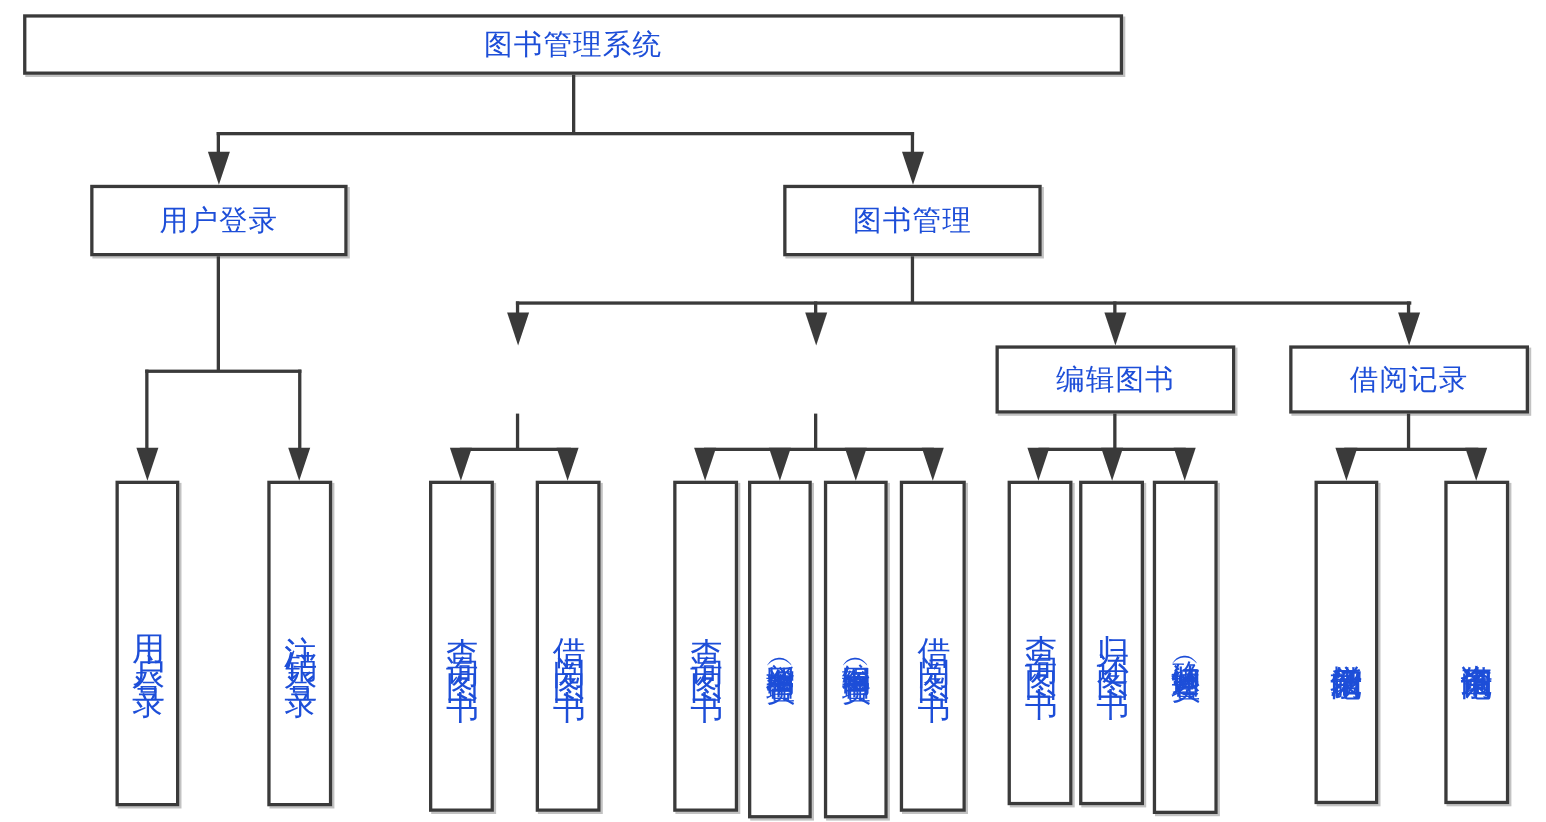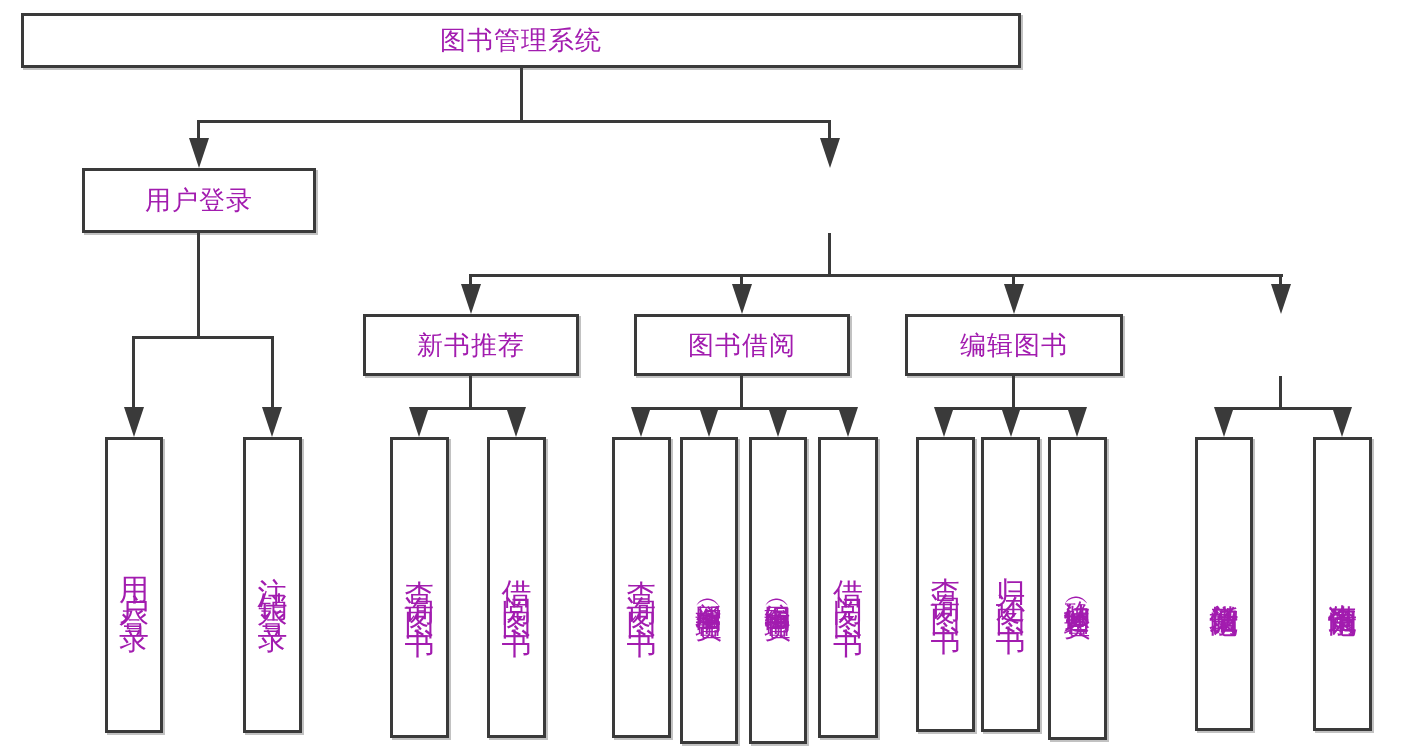--- a/index.html
+++ b/index.html
@@ -4,21 +4,21 @@
 <style>
   html,body { margin:0; padding:0; background:#ffffff; }
   #canvas {
     position:relative; width:1405px; height:747px; background:#ffffff;
     font-family:"DejaVu Sans","Liberation Sans",sans-serif; overflow:hidden;
   }
   .box {
     position:absolute; background:#ffffff; border:3px solid #3a3a3a;
     box-sizing:border-box; box-shadow:2px 2px 0 rgba(120,120,120,0.45);
     display:flex; align-items:center; justify-content:center;
-    color:#a21caf; white-space:nowrap;
+    color:#1d4ed8; white-space:nowrap;
   }
   .hbox { font-size:26px; letter-spacing:1px; }
   .vbox {
     writing-mode:vertical-rl; text-orientation:mixed;
     font-size:30px; letter-spacing:16px; line-height:1;
   }
   .vbox.len6 { font-size:29px; letter-spacing:1px; }
   .vbox.len9 { font-size:26px; letter-spacing:2px; }
   .ln { position:absolute; background:#3a3a3a; }
   .ar {
@@ -32,24 +32,24 @@
   }
 </style>
 </head>
 <body>
 
 <div id="canvas">
 
   <div class="box hbox" style="left:21px;top:13px;width:1000px;height:55px">图书管理系统</div>
 
   <div class="box hbox" style="left:82px;top:168px;width:234px;height:65px">用户登录</div>
+  <div class="box hbox" style="left:712px;top:168px;width:235px;height:65px">图书管理</div>
 
-  <div class="box hbox" style="left:363px;top:314px;width:216px;height:62px">新书推荐</div>
-  <div class="box hbox" style="left:634px;top:314px;width:216px;height:62px">图书借阅</div>
   <div class="box hbox" style="left:905px;top:314px;width:218px;height:62px">编辑图书</div>
+  <div class="box hbox" style="left:1172px;top:314px;width:218px;height:62px">借阅记录</div>
 
   <div class="box vbox len4" style="left:105px;top:437px;width:58px;height:296px">用户登录</div>
   <div class="box vbox len4" style="left:243px;top:437px;width:59px;height:296px">注销登录</div>
 
   <div class="box vbox len4" style="left:390px;top:437px;width:59px;height:301px">查询图书</div>
   <div class="box vbox len4" style="left:487px;top:437px;width:59px;height:301px">借阅图书</div>
 
   <div class="box vbox len4" style="left:612px;top:437px;width:59px;height:301px">查询图书</div>
   <div class="box vbox len9" style="left:680px;top:437px;width:58px;height:307px">新增图书（管理员）</div>
   <div class="box vbox len9" style="left:749px;top:437px;width:58px;height:307px">编辑图书（管理员）</div>

